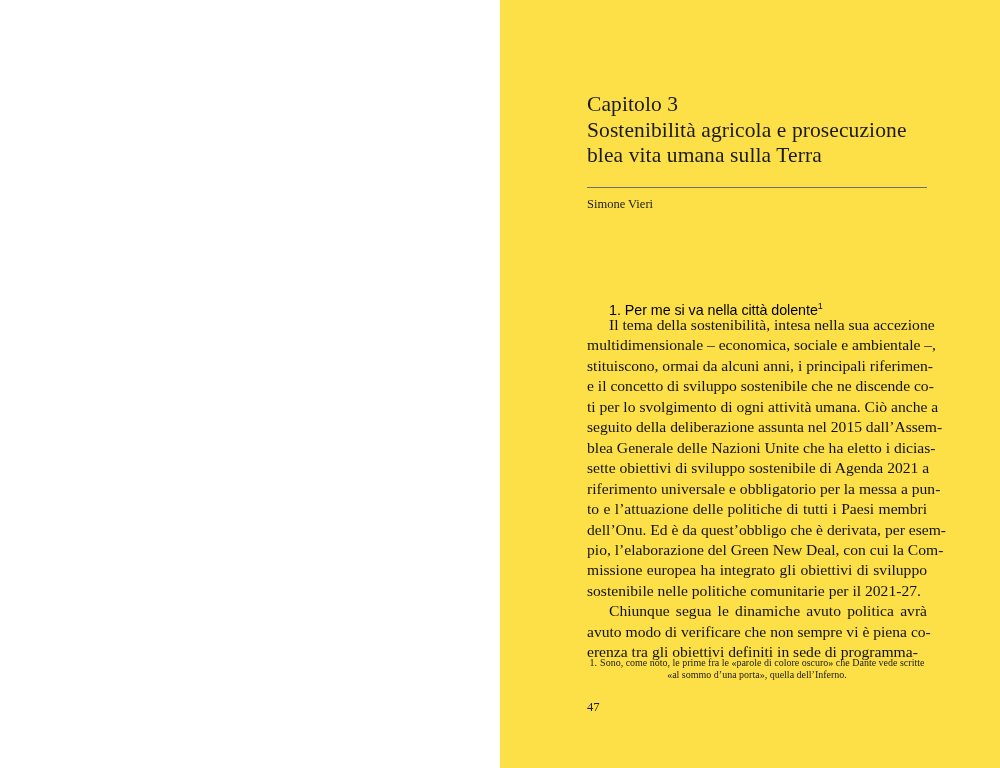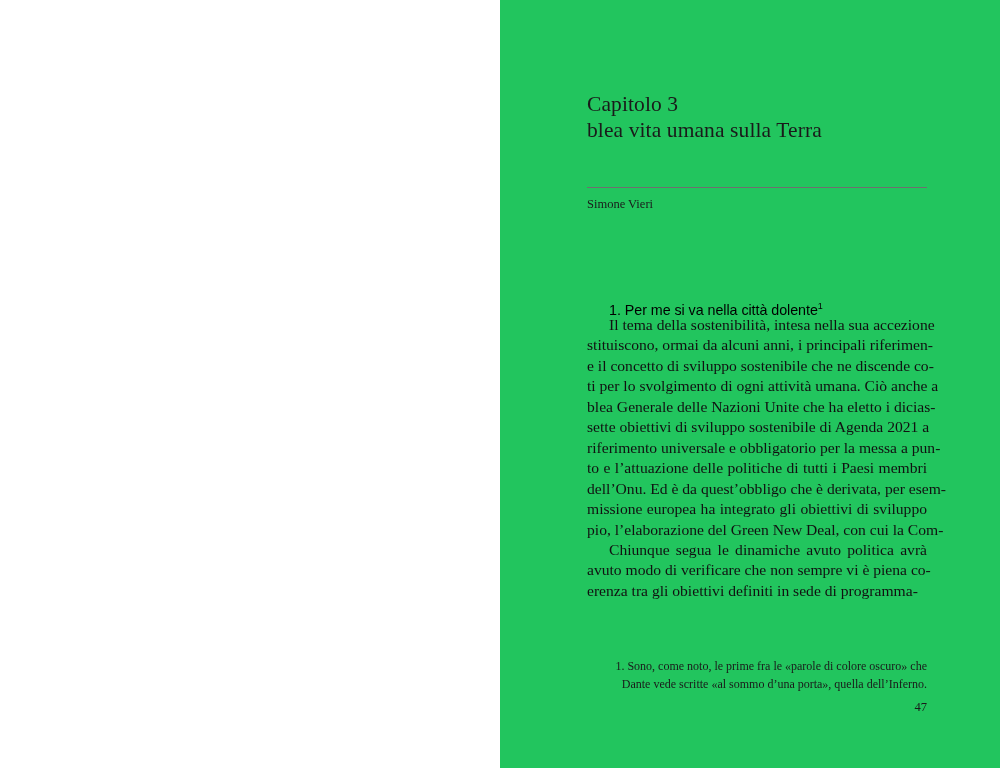--- a/index.html
+++ b/index.html
@@ -23,21 +23,21 @@
     display: flex;
   }
   .page-verso {
     width: 500px;
     height: 768px;
     background: #ffffff;
   }
   .page-recto {
     width: 500px;
     height: 768px;
-    background: #22c55e;
+    background: #fde047;
     position: relative;
   }
 
   
   .textblock {
     position: absolute;
     left: 87px;   
     top: 0;
     width: 340px;
     height: 768px;
@@ -126,75 +126,79 @@
     white-space: pre;
   }
   .para .ln.first { text-indent: 22px; }
   .para .ln.last  { text-align-last: left; }
   .footnote {
     position: absolute;
     top: 657px;
     left: 0;
     width: 340px;
     font-family: "Liberation Serif", serif;
-    font-size: 12px;
-    line-height: 18px;
-    color: #1a1a1a;
-    text-align: right;
+    font-size: 10px;
+    line-height: 12px;
+    color: #1a1a1a;
+    text-align: center;
   }
   .footnote .fn-num { margin-right: 3px; }
 
   
   .folio {
     position: absolute;
     top: 700px;
     left: 0;
     width: 340px;
-    text-align: right;
+    text-align: left;
     font-family: "Liberation Serif", serif;
     font-size: 12.6px;
     color: #1a1a1a;
   }
 </style>
 </head>
 <body>
 
 <div class="spread">
 
   <div class="page-verso"></div>
 
   <div class="page-recto">
     <div class="textblock">
 
       <div class="chapter-head">
         <div class="chapter-label">Capitolo 3</div>
+        <div class="chapter-title-line">Sostenibilità agricola e prosecuzione</div>
         <div class="chapter-title-line">blea vita umana sulla Terra</div>
       </div>
 
       <div class="head-rule"></div>
 
       <div class="author">Simone Vieri</div>
 
       <div class="section-heading">
         <span>1. Per me si va nella città dolente</span><sup>1</sup>
       </div>
 
       <div class="body-area">
         <p class="para" id="para-1">
             <span class="ln first">Il tema della sostenibilità, intesa nella sua accezione</span>
+            <span class="ln">multidimensionale – economica, sociale e ambientale –,</span>
             <span class="ln">stituiscono, ormai da alcuni anni, i principali riferimen-</span>
             <span class="ln">e il concetto di sviluppo sostenibile che ne discende co-</span>
             <span class="ln">ti per lo svolgimento di ogni attività umana. Ciò anche a</span>
+            <span class="ln">seguito della deliberazione assunta nel 2015 dall’Assem-</span>
             <span class="ln">blea Generale delle Nazioni Unite che ha eletto i dicias-</span>
             <span class="ln">sette obiettivi di sviluppo sostenibile di Agenda 2021 a</span>
             <span class="ln">riferimento universale e obbligatorio per la messa a pun-</span>
             <span class="ln">to e l’attuazione delle politiche di tutti i Paesi membri</span>
             <span class="ln">dell’Onu. Ed è da quest’obbligo che è derivata, per esem-</span>
+            <span class="ln">pio, l’elaborazione del Green New Deal, con cui la Com-</span>
             <span class="ln">missione europea ha integrato gli obiettivi di sviluppo</span>
-            <span class="ln">pio, l’elaborazione del Green New Deal, con cui la Com-</span>
+            <span class="ln last">sostenibile nelle politiche comunitarie per il 2021-27.</span>
           </p>
         <p class="para" id="para-2">
             <span class="ln first">Chiunque segua le dinamiche avuto politica avrà</span>
             <span class="ln">avuto modo di verificare che non sempre vi è piena co-</span>
             <span class="ln last">erenza tra gli obiettivi definiti in sede di programma-</span>
           </p>
       </div>
 
       <div class="footnote">
         <span class="fn-num">1.</span><span>Sono, come noto, le prime fra le «parole di colore oscuro» che Dante vede scritte «al sommo d’una porta», quella dell’Inferno.</span>

